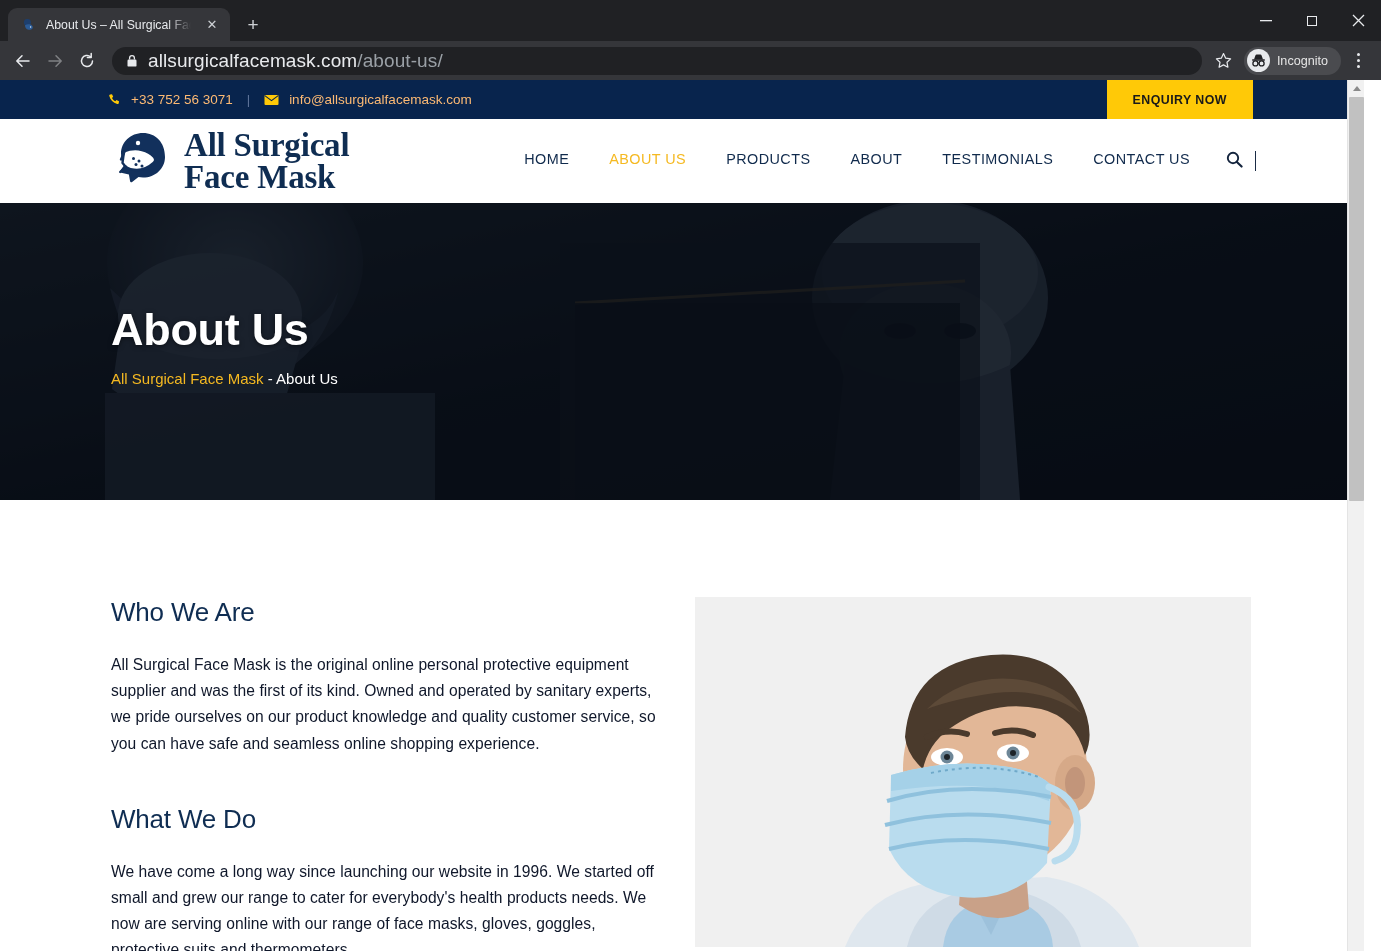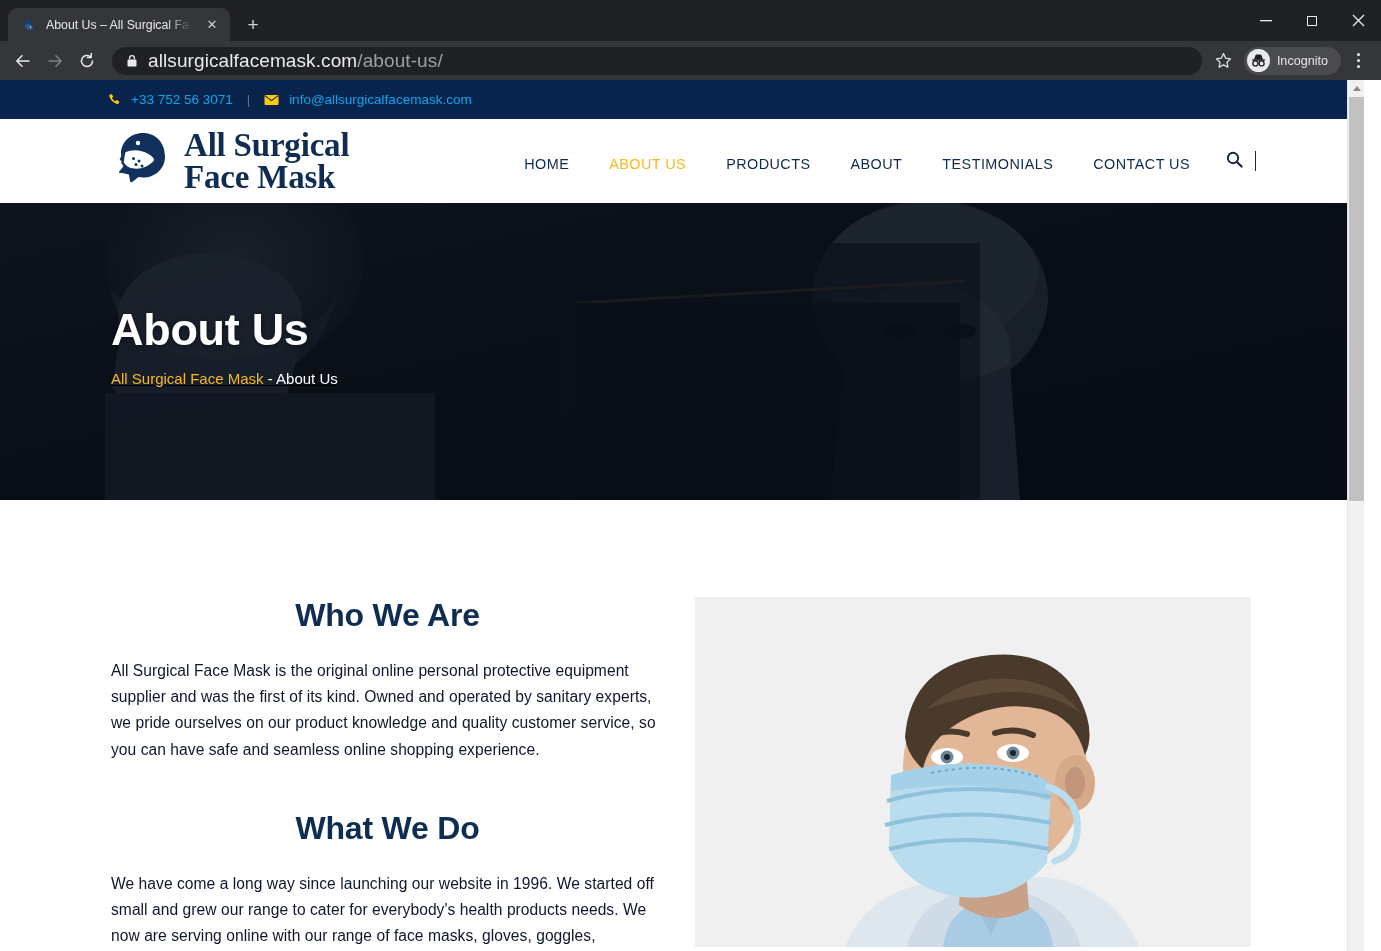--- a/index.html
+++ b/index.html
@@ -96,42 +96,42 @@
     background: #fff; overflow: hidden;
   }
   .page { width: 1364px; height: 871px; overflow: hidden; position: relative; background:#fff; }
 
   
   .topbar {
     height: 39px; background: #08244d;
     display: flex; align-items: center; position: relative;
   }
   .topbar-inner { display: flex; align-items: center; gap: 0; padding-left: 108px; }
-  .tb-item { display: flex; align-items: center; gap: 10px; color: #0ea5e9; font-size: 13.5px; }
+  .tb-item { display: flex; align-items: center; gap: 10px; color: #fdba74; font-size: 13.5px; }
   .tb-sep { color: #5e749a; margin: 0 14px; font-size: 13px; }
   .tb-ico { color: #ffc907; display: flex; align-items: center; }
   .enquiry-btn {
     position: absolute; right: 111px; top: 0; height: 39px;
     background: #ffc907; color: #1a1a1a;
     font-size: 12.4px; font-weight: bold; letter-spacing: 0.45px;
     display: flex; align-items: center; justify-content: center;
     padding: 0 26px; white-space: nowrap;
   }
 
   
   .header {
     height: 84px; background: #fff; display: flex; align-items: center;
     padding: 0 108px 0 112px; justify-content: space-between;
   }
   .logo { display: flex; align-items: center; gap: 10px; }
   .logo-text {
     font-family: "Liberation Serif", serif; color: #0f2d52;
     font-weight: bold; font-size: 33px; line-height: 0.97; letter-spacing: -0.2px;
   }
-  .nav { display: flex; align-items: flex-end; gap: 0; }
+  .nav { display: flex; align-items: flex-start; gap: 0; }
   .nav-item {
     font-size: 14.4px; letter-spacing: 0.45px; color: #102a4c;
     padding: 0 20px; white-space: nowrap;
   }
   .nav-item.active { color: #f5b921; }
   .nav-search { display: flex; align-items: center; gap: 12px; padding-left: 16px; }
   .search-bar { width: 1px; height: 20px; background: #1a2b45; display:block; }
 
   
   .hero {
@@ -139,33 +139,32 @@
     background: #0e1720;
   }
   .hero-photo { position: absolute; inset: 0; overflow: hidden; }
   .hero-photo svg { position:absolute; inset:0; width:100%; height:100%; display:block; }
   .hero-overlay { position: absolute; inset: 0; background: rgba(5,10,18,0.70); }
   .hero-content { position: absolute; left: 111px; top: 104px; }
   .hero-title {
     color: #ffffff; font-size: 45px; font-weight: bold; letter-spacing: -0.3px;
     line-height: 1; text-shadow: 0 1px 5px rgba(0,0,0,.5);
   }
-  .breadcrumb { margin-top: 18px; font-size: 15px; text-decoration: underline; }
+  .breadcrumb { margin-top: 18px; font-size: 15px; }
   .bc-link { color: #f5b921; }
   .bc-current { color: #ffffff; }
 
   
   .content {
     display: flex; padding: 97px 112px 0 111px; gap: 31px; align-items: flex-start;
   }
   .col-left { width: 553px; flex: 0 0 553px; }
   .sec-title {
-    font-size: 32px; font-weight: bold; color: #0f2d52; letter-spacing: -0.2px;
+    font-size: 26px; font-weight: normal; color: #0f2d52; letter-spacing: -0.2px;
     margin-bottom: 24px;
-    text-align: center;
   }
   .sec-body {
     font-size: 15.6px; line-height: 1.68; color: #0f172a; letter-spacing: 0.05px;
   }
   .block-gap { height: 47px; }
   .col-right { flex: 1 1 auto; }
   .photo-card {
     width: 556px; height: 350px; background: #f0f0f0; overflow: hidden; position: relative;
   }
   .photo-card svg { display: block; width: 100%; height: 100%; }
@@ -289,20 +288,21 @@
           <div class="tb-item">
             <span class="tb-ico">
               <svg width="15" height="12" viewBox="0 0 15 12">
                   <rect x="0.5" y="1" width="14" height="10" rx="1" fill="#ffc907"></rect>
                   <path d="M0.8 1.6 L7.5 6.6 L14.2 1.6" stroke="#08244d" stroke-width="1.1" fill="none"></path>
                 </svg>
             </span>
             <span>info@allsurgicalfacemask.com</span>
           </div>
         </div>
+        <div class="enquiry-btn">ENQUIRY NOW</div>
       </div>
 
       <div class="header">
         <div class="logo">
           <span>
             <svg width="62" height="62" viewBox="0 0 62 62">
               <path d="M30 6 C17 6 8 15 8 26 c0 3 0.7 5 1.6 6.6 L5 39 l7.6 2.5 L14 50 l7.8-4.6" fill="none" stroke="#12305c" stroke-width="0"></path>
               <path d="M31 5 C18.5 5 9 14.2 9 25.6 c0 4.6 1.5 8 3.7 10.6 l-4.3 6.6 c-0.5 0.8-0.1 1.8 0.8 2 l7.7 1.8 l1.2 6.6 c0.2 1 1.3 1.4 2 0.8 l6.4-5 C27.8 49.3 29.4 49.5 31 49.5 c12.5 0 22-9.2 22-20.6 C53 14.2 43.5 5 31 5 Z" fill="#12305c"></path>
               <path d="M12 23.5 c6-2.5 12-3 18-1.5 c5 1.2 9 3.6 12 7 c1.5 1.8 1.3 4.4-0.5 6 c-5.5 5-12.5 7.6-19.5 6.8 c-5-0.6-9-3-11.5-7 Z" fill="#ffffff" stroke="#12305c" stroke-width="2.4" stroke-linejoin="round"></path>
               <path d="M12.4 24 L9 31.5 M13.6 38.6 L8.2 44" stroke="#12305c" stroke-width="2.4" stroke-linecap="round"></path>

